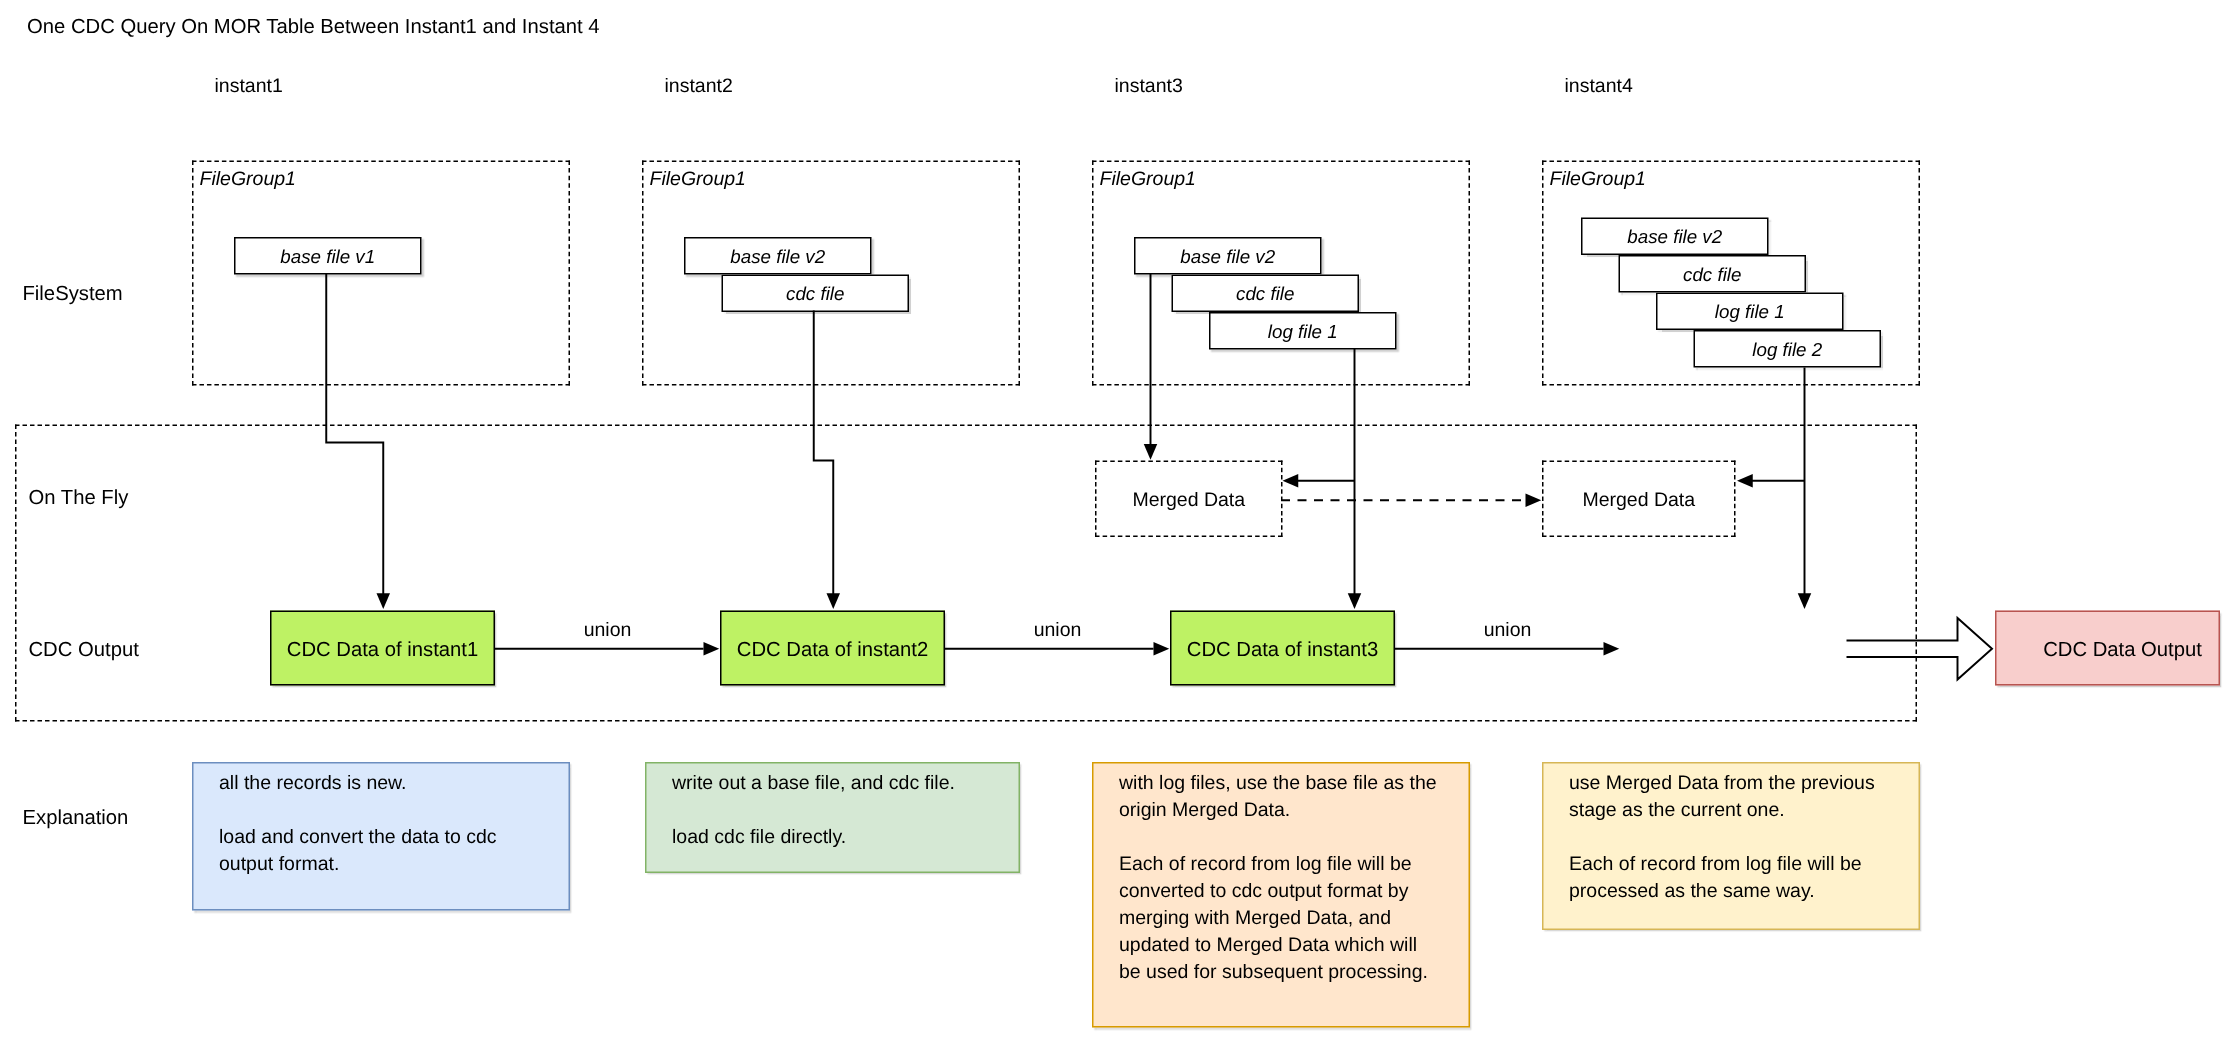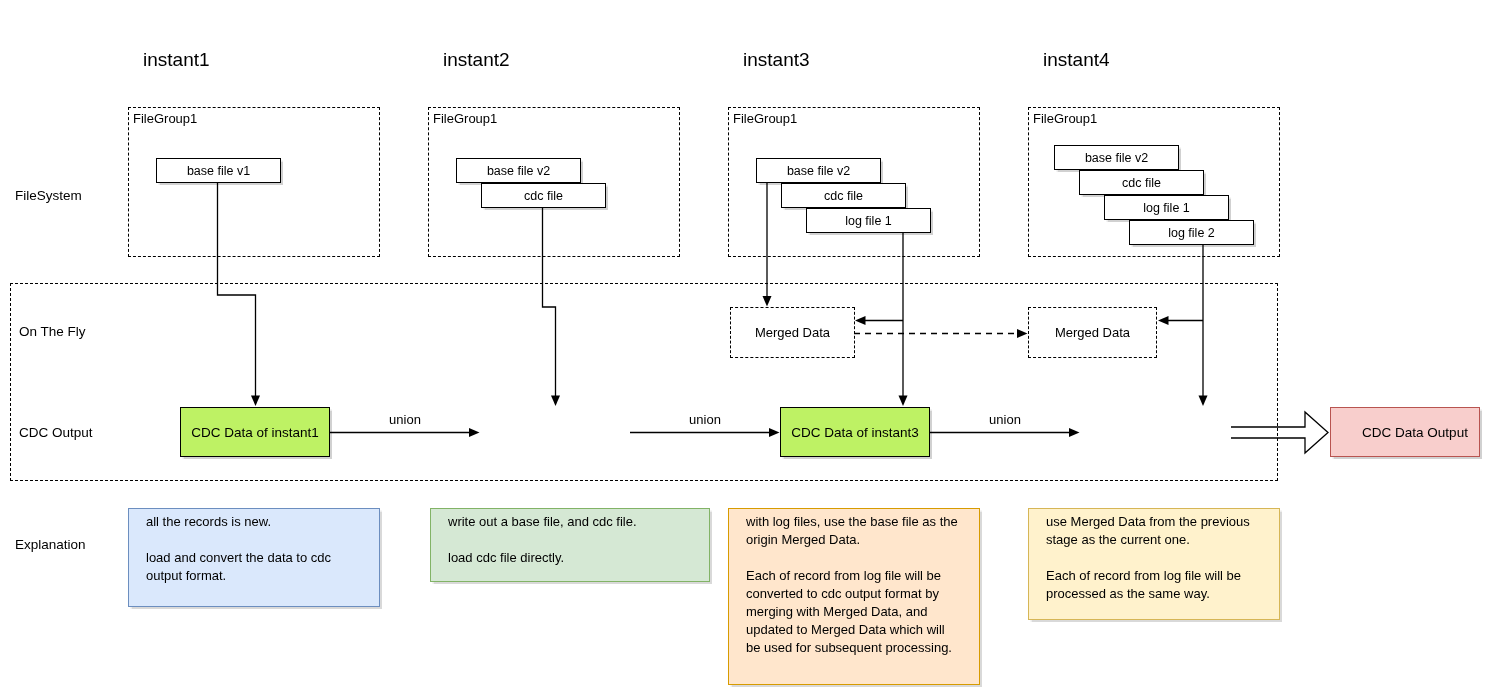--- a/index.html
+++ b/index.html
@@ -2,25 +2,25 @@
 <html style="--expl-blue-fill: #dae8fc; --expl-blue-border: #6c8ebf; --expl-green-fill: #d5e8d4; --expl-green-border: #82b366; --expl-orange-fill: #ffe6cc; --expl-orange-border: #d79b00; --expl-yellow-fill: #fff2cc; --expl-yellow-border: #d6b656; --output-fill: #f8cecc; --output-border: #b85450;"><head>
 <meta charset="utf-8">
 <style>
   html,body{margin:0;padding:0;background:#ffffff;}
   #canvas{
     position:relative;width:1491px;height:694px;background:#ffffff;overflow:hidden;
     font-family:"Liberation Sans","DejaVu Sans",sans-serif;color:#000;
   }
   .abs{position:absolute;box-sizing:border-box;}
   .title{left:18px;top:10px;font-size:13.5px;}
-  .col-header{top:49px;font-size:19px;}
+  .col-header{top:49px;font-size:13px;}
   .row-label{font-size:13.5px;}
   .filegroup{
     border:1px dashed #000;width:252px;height:150px;top:107px;
-    font-size:13px;padding:3px 0 0 4px;
+    font-size:13px;padding:3px 0 0 4px;font-style:italic;
   }
   .filebox{
     width:125px;height:25px;background:#fff;border:1px solid #000;
     display:flex;align-items:center;justify-content:center;font-size:12.5px;
     box-shadow:1.5px 1.5px 1px rgba(0,0,0,0.18);
   }
   .big-dashed{
     left:10px;top:283px;width:1268px;height:198px;border:1px dashed #000;
   }
   .merged{
@@ -39,32 +39,33 @@
     box-shadow:1.5px 1.5px 1px rgba(0,0,0,0.18);
     padding-left:20px;
   }
   .union{top:412px;font-size:13px;transform:translateX(-50%);}
   .expl{
     top:508px;width:252px;font-size:13px;line-height:1.38;
     padding:4px 17px;white-space:pre-line;
     box-shadow:1.5px 1.5px 1px rgba(0,0,0,0.15);
   }
   .expl-1{left:128px;height:99px;background:var(--expl-blue-fill);border:1px solid var(--expl-blue-border);}
-  .expl-2{left:430px;width:280px;height:74px;background:var(--expl-green-fill);border:1px solid var(--expl-green-border);}
+  .expl-2{left:430px;width:250px;height:74px;background:var(--expl-green-fill);border:1px solid var(--expl-green-border);}
   .expl-3{left:728px;height:177px;background:var(--expl-orange-fill);border:1px solid var(--expl-orange-border);}
   .expl-4{left:1028px;height:112px;background:var(--expl-yellow-fill);border:1px solid var(--expl-yellow-border);}
   svg.connectors{position:absolute;left:0;top:0;pointer-events:none;}
   svg.connectors path{fill:none;stroke:#000;stroke-width:1.3;}
   svg.connectors polygon{fill:#000;stroke:none;}
 </style>
 </head>
 <body>
 
 <div id="canvas">
 
+  <div class="abs title">One CDC Query On MOR Table Between Instant1 and Instant 4</div>
 
   <div class="abs col-header" style="left:143px">instant1</div>
   <div class="abs col-header" style="left:443px">instant2</div>
   <div class="abs col-header" style="left:743px">instant3</div>
   <div class="abs col-header" style="left:1043px">instant4</div>
 
   <div class="abs row-label" style="left:15px;top:188px">FileSystem</div>
   <div class="abs row-label" style="left:19px;top:324px">On The Fly</div>
   <div class="abs row-label" style="left:19px;top:425px">CDC Output</div>
   <div class="abs row-label" style="left:15px;top:537px">Explanation</div>
@@ -94,20 +95,21 @@
     <div class="abs filebox" style="left:25px;top:37px">base file v2</div>
     <div class="abs filebox" style="left:50px;top:62px">cdc file</div>
     <div class="abs filebox" style="left:75px;top:87px">log file 1</div>
     <div class="abs filebox" style="left:100px;top:112px">log file 2</div>
   </div>
 
   <div class="abs merged" style="left:730px;width:125px">Merged Data</div>
   <div class="abs merged" style="left:1028px;width:129px">Merged Data</div>
 
   <div class="abs cdcbox" style="left:180px">CDC Data of instant1</div>
+  <div class="abs cdcbox" style="left:480px">CDC Data of instant2</div>
   <div class="abs cdcbox" style="left:780px">CDC Data of instant3</div>
 
   <div class="abs union" style="left:405px">union</div>
   <div class="abs union" style="left:705px">union</div>
   <div class="abs union" style="left:1005px">union</div>
 
   <div class="abs outputbox">CDC Data Output</div>
 
   <div class="abs expl expl-1">all the records is new.
 

